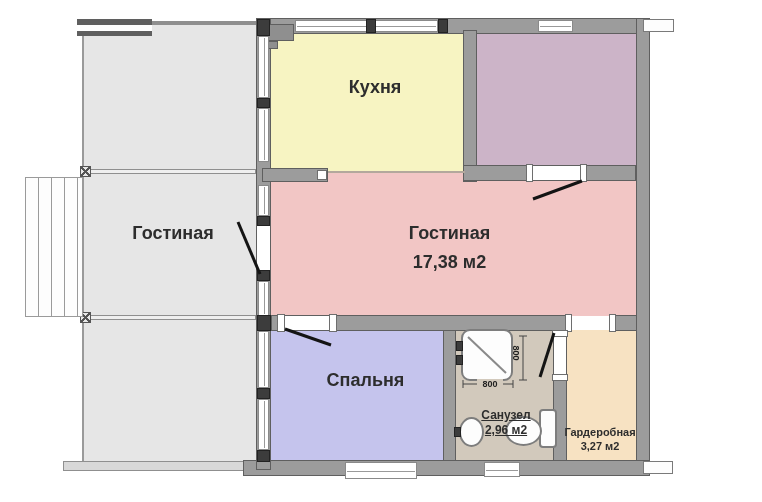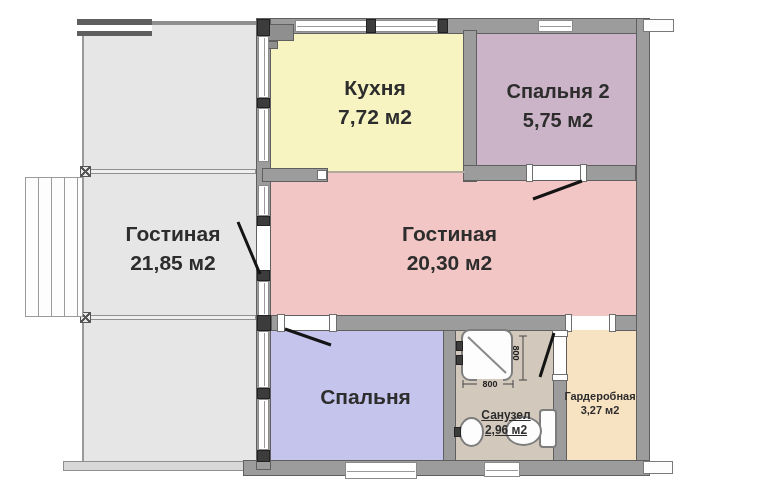--- a/index.html
+++ b/index.html
@@ -24,23 +24,23 @@
   .thinbar{position:absolute;box-sizing:border-box;background:#efefef;border:1px solid #8f8f8f;}
   .edge{position:absolute;background:#9a9a9a;}
   .xbox{position:absolute;width:11px;height:11px;box-sizing:border-box;border:1px solid #555;
         background:linear-gradient(45deg,transparent 42%,#555 42%,#555 58%,transparent 58%),
                    linear-gradient(135deg,transparent 42%,#555 42%,#555 58%,transparent 58%),#e8e8e8;}
   .steps{position:absolute;left:25px;top:177px;width:58px;height:140px;box-sizing:border-box;
          background:repeating-linear-gradient(90deg,#fdfdfd 0 12px,#9a9a9a 12px 13px);
          border:1px solid #9a9a9a;}
   .fixture{position:absolute;box-sizing:border-box;background:#fdfdfd;border:2px solid #7d7d7d;}
   .label{position:absolute;text-align:center;font-weight:700;color:#2d2d2d;}
-  .label-big{font-size:21px;line-height:29px;}
+  .label-big{font-size:18px;line-height:29px;}
   .label-sm{font-size:12px;line-height:15px;}
-  .label-xs{font-size:11px;line-height:14px;}
+  .label-xs{font-size:11px;line-height:14px;margin-top:36px;}
   .dim{position:absolute;font-size:9px;font-weight:700;color:#222;text-align:center;line-height:10px;}
   svg.overlay{position:absolute;left:0;top:0;pointer-events:none;}
 </style>
 </head>
 <body>
 
 <div class="plan">
 
   <div class="room room-veranda" style="left:84px;top:24px;width:172px;height:437px;"></div>
   <div class="room room-kitchen" style="left:271px;top:33px;width:192px;height:140px;"></div>
@@ -136,35 +136,29 @@
       <line x1="463" y1="380" x2="463" y2="388"></line>
       <line x1="513" y1="380" x2="513" y2="388"></line>
       <line x1="523" y1="336" x2="523" y2="380"></line>
       <line x1="519" y1="336" x2="527" y2="336"></line>
       <line x1="519" y1="380" x2="527" y2="380"></line>
     </g>
   </svg>
 
   <div class="label label-big" style="left:285px;top:73px;width:180px;">
     <div>Кухня</div>
-    <div>7,72 м2</div>
-  </div>
-  <div class="label label-big" style="left:473px;top:77px;width:170px;font-size:20px;">
-    <div>Спальня 2</div>
-    <div>5,75 м2</div>
   </div>
   <div class="label label-big" style="left:87px;top:219px;width:172px;">
     <div>Гостиная</div>
-    <div>21,85 м2</div>
   </div>
   <div class="label label-big" style="left:357px;top:219px;width:185px;">
     <div>Гостиная</div>
-    <div>20,30 м2</div>
+    <div>17,38 м2</div>
   </div>
-  <div class="label label-big" style="left:283px;top:382px;width:165px;">
+  <div class="label label-big" style="left:283px;top:366px;width:165px;">
     <div>Спальня</div>
   </div>
   <div class="label label-sm" style="left:456px;top:408px;width:100px;text-decoration:underline;">
     <div>Санузел</div>
     <div>2,96 м2</div>
   </div>
   <div class="label label-xs" style="left:556px;top:389px;width:88px;">
     <div>Гардеробная</div>
     <div>3,27 м2</div>
   </div>

